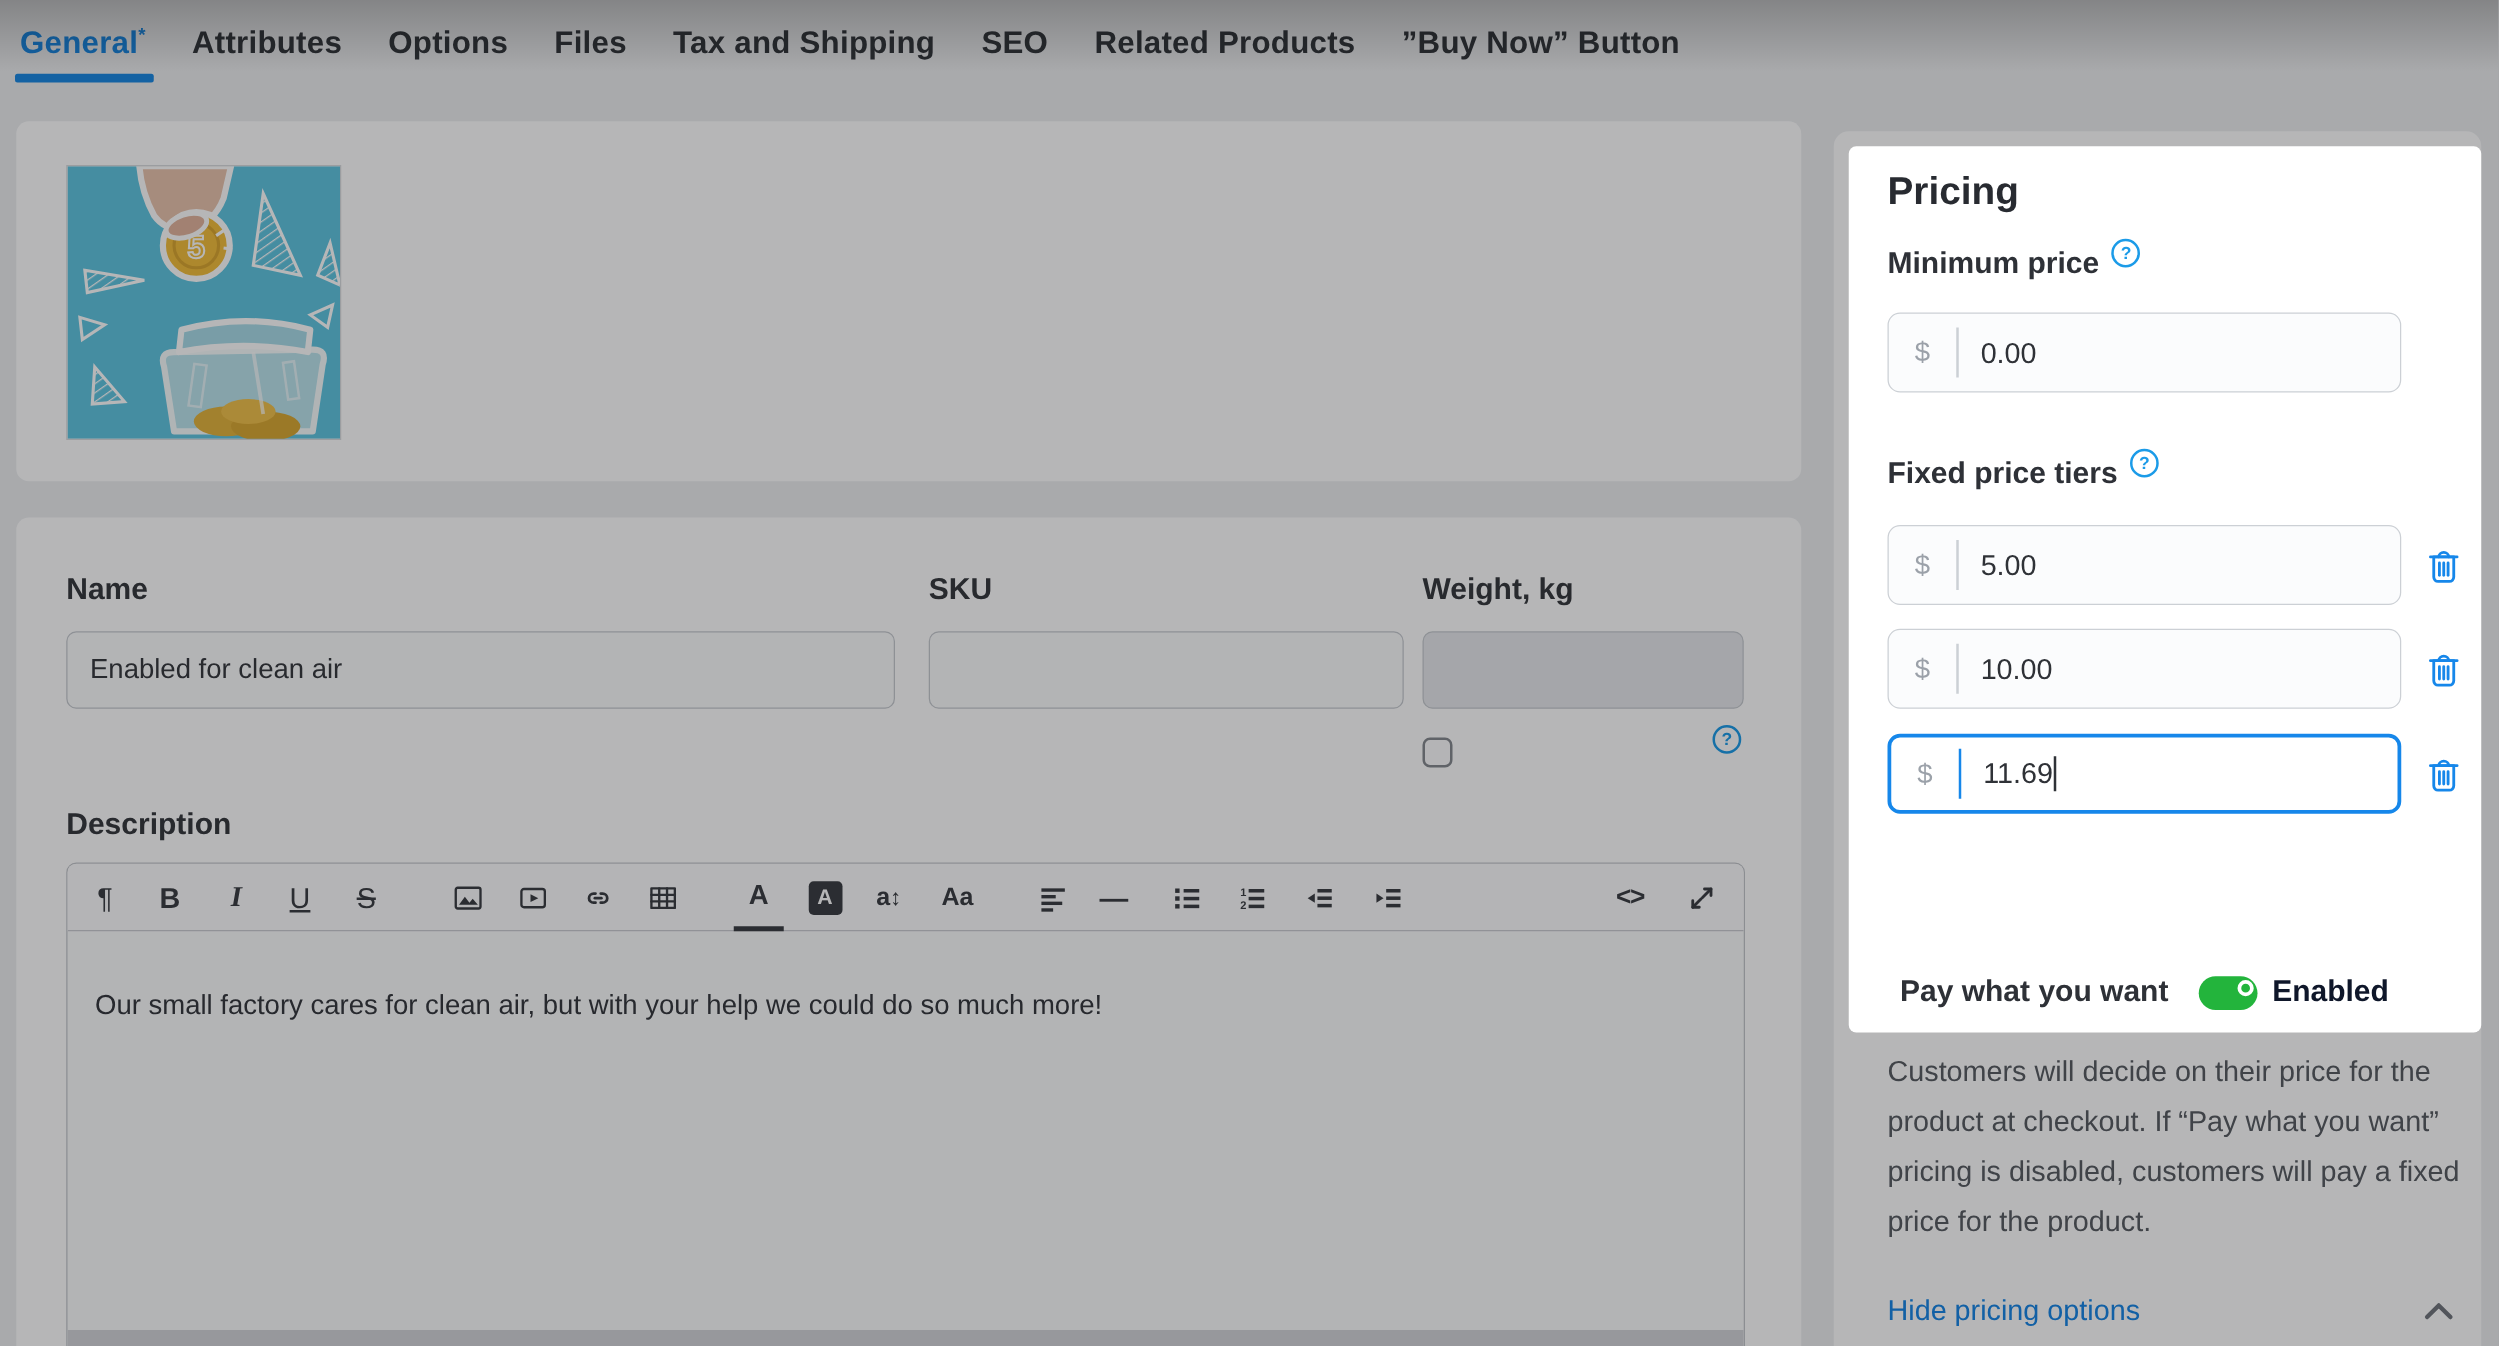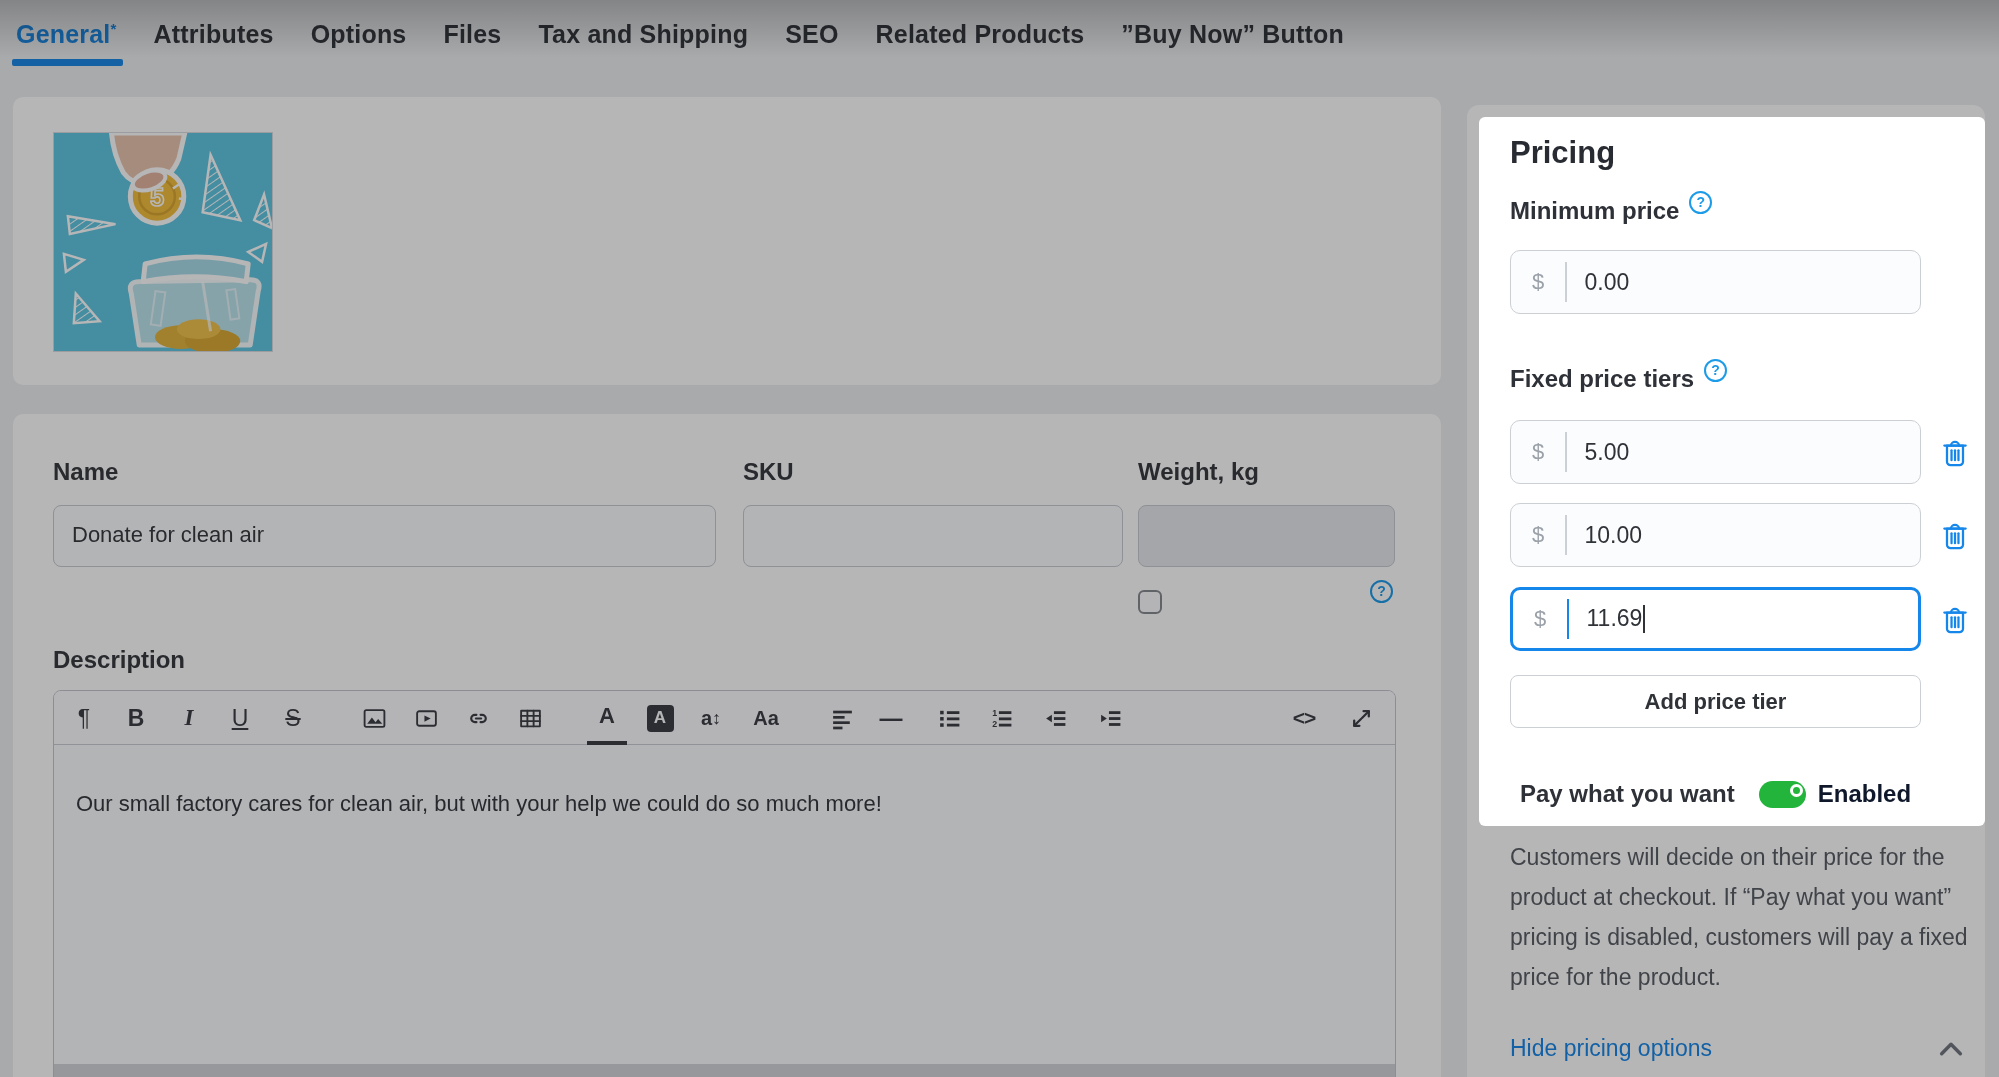--- a/index.html
+++ b/index.html
@@ -171,21 +171,21 @@
         </g>
       </svg>
     </div>
   </div>
 
   <div class="card card-details">
     <div class="f-label" style="left:40px;">Name</div>
     <div class="f-label" style="left:730px;">SKU</div>
     <div class="f-label" style="left:1125px;">Weight, kg</div>
 
-    <div class="inp" style="left:40px; width:663px;">Donate for clean air</div>
+    <div class="inp" style="left:40px; width:663px;">Enabled for clean air</div>
     <div class="inp" style="left:730px; width:380px;"></div>
     <div class="inp disabled" style="left:1125px; width:257px;"></div>
 
     <div class="checkbox"></div>
     <div class="help abs">?</div>
 
     <div class="desc-label">Description</div>
 
     <div class="editor">
       <div class="editor-toolbar">
@@ -354,21 +354,20 @@
       <svg width="32" height="32" viewBox="0 0 24 24">
           <path d="M4 6.4h16"></path>
           <path d="M9 6.4a3 2.7 0 0 1 6 0"></path>
           <path d="M6 6.4h12v12.1a2.6 2.6 0 0 1-2.6 2.6H8.6A2.6 2.6 0 0 1 6 18.5z"></path>
           <line x1="9.4" y1="10" x2="9.4" y2="17.4"></line>
           <line x1="12" y1="10" x2="12" y2="17.4"></line>
           <line x1="14.6" y1="10" x2="14.6" y2="17.4"></line>
         </svg>
     </div>
 
-    <button class="add-tier">Add price tier</button>
 
     <div class="pww-row">
       <span class="p-label">Pay what you want</span>
       <span class="toggle">
           <span class="knob"></span>
         </span>
       <span class="toggle-status">Enabled</span>
     </div>
 
     <div class="pww-desc">Customers will decide on their price for the product at checkout. If “Pay what you want” pricing is disabled, customers will pay a fixed price for the product.</div>

